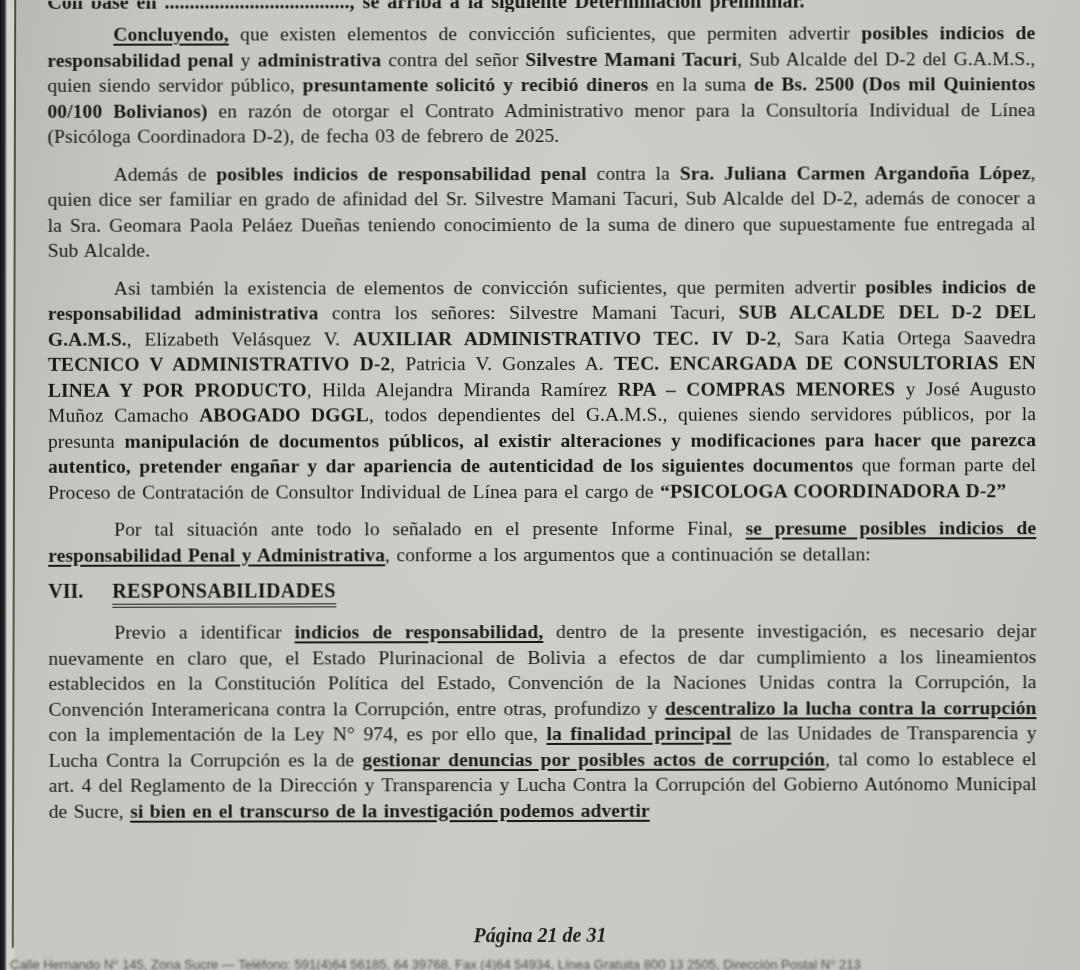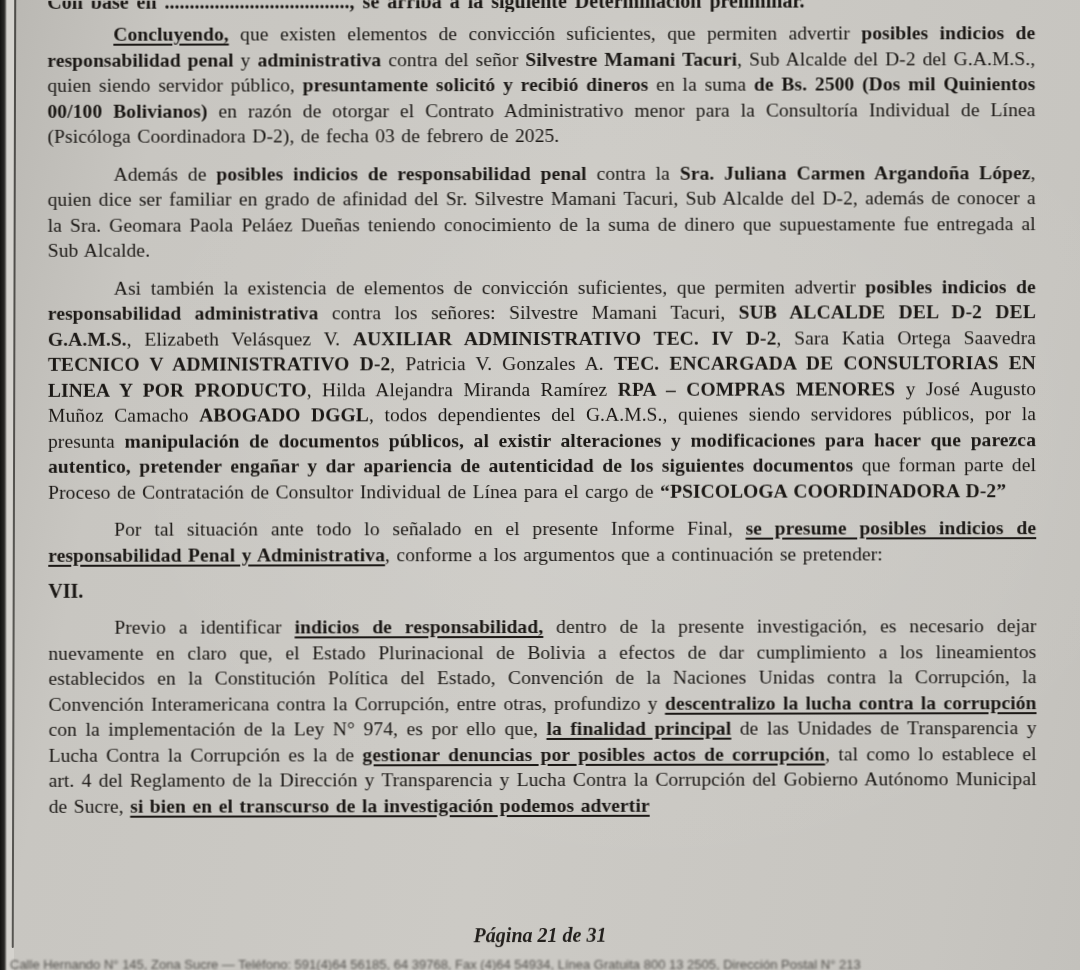--- a/index.html
+++ b/index.html
@@ -59,24 +59,25 @@
     <div class="clip-top">
       <span class="inner">Con base en ....................................., se arriba a la siguiente Determinación preliminar.</span>
     </div>
 
     <p class="body-par"><span class="seg-b seg-u">Concluyendo,</span><span> que existen elementos de convicción suficientes, que permiten advertir </span><span class="seg-b">posibles indicios de responsabilidad penal</span><span> y </span><span class="seg-b">administrativa</span><span> contra del señor </span><span class="seg-b">Silvestre Mamani Tacuri</span><span>, Sub Alcalde del D-2 del G.A.M.S., quien siendo servidor público, </span><span class="seg-b">presuntamente solicitó y recibió dineros</span><span> en la suma </span><span class="seg-b">de Bs. 2500 (Dos mil Quinientos 00/100 Bolivianos)</span><span> en razón de otorgar el Contrato Administrativo menor para la Consultoría Individual de Línea (Psicóloga Coordinadora D-2), de fecha 03 de febrero de 2025.</span></p>
 
     <p class="body-par"><span>Además de </span><span class="seg-b">posibles indicios de responsabilidad penal</span><span> contra la </span><span class="seg-b">Sra. Juliana Carmen Argandoña López</span><span>, quien dice ser familiar en grado de afinidad del Sr. Silvestre Mamani Tacuri, Sub Alcalde del D-2, además de conocer a la Sra. Geomara Paola Peláez Dueñas teniendo conocimiento de la suma de dinero que supuestamente fue entregada al Sub Alcalde.</span></p>
 
     <p class="body-par"><span>Asi también la existencia de elementos de convicción suficientes, que permiten advertir </span><span class="seg-b">posibles indicios de responsabilidad administrativa</span><span> contra los señores: Silvestre Mamani Tacuri, </span><span class="seg-b">SUB ALCALDE DEL D-2 DEL G.A.M.S.</span><span>, Elizabeth Velásquez V. </span><span class="seg-b">AUXILIAR ADMINISTRATIVO TEC. IV D-2</span><span>, Sara Katia Ortega Saavedra </span><span class="seg-b">TECNICO V ADMINISTRATIVO D-2</span><span>, Patricia V. Gonzales A. </span><span class="seg-b">TEC. ENCARGADA DE CONSULTORIAS EN LINEA Y POR PRODUCTO</span><span>, Hilda Alejandra Miranda Ramírez </span><span class="seg-b">RPA – COMPRAS MENORES</span><span> y José Augusto Muñoz Camacho </span><span class="seg-b">ABOGADO DGGL</span><span>, todos dependientes del G.A.M.S., quienes siendo servidores públicos, por la presunta </span><span class="seg-b">manipulación de documentos públicos, al existir alteraciones y modificaciones para hacer que parezca autentico, pretender engañar y dar apariencia de autenticidad de los siguientes documentos</span><span> que forman parte del Proceso de Contratación de Consultor Individual de Línea para el cargo de </span><span class="seg-b">“PSICOLOGA COORDINADORA D-2”</span></p>
 
-    <p class="body-par"><span>Por tal situación ante todo lo señalado en el presente Informe Final, </span><span class="seg-b seg-u">se presume posibles indicios de responsabilidad Penal y Administrativa</span><span>, conforme a los argumentos que a continuación se pretender:</span></p>
+    <p class="body-par"><span>Por tal situación ante todo lo señalado en el presente Informe Final, </span><span class="seg-b seg-u">se presume posibles indicios de responsabilidad Penal y Administrativa</span><span>, conforme a los argumentos que a continuación se detallan:</span></p>
 
     <div class="section">
       <span class="num">VII.</span>
+      <span class="title">RESPONSABILIDADES</span>
     </div>
 
     <p class="body-par"><span>Previo a identificar </span><span class="seg-b seg-u">indicios de responsabilidad,</span><span> dentro de la presente investigación, es necesario dejar nuevamente en claro que, el Estado Plurinacional de Bolivia a efectos de dar cumplimiento a los lineamientos establecidos en la Constitución Política del Estado, Convención de la Naciones Unidas contra la Corrupción, la Convención Interamericana contra la Corrupción, entre otras, profundizo y </span><span class="seg-b seg-u">descentralizo la lucha contra la corrupción</span><span> con la implementación de la Ley N° 974, es por ello que, </span><span class="seg-b seg-u">la finalidad principal</span><span> de las Unidades de Transparencia y Lucha Contra la Corrupción es la de </span><span class="seg-b seg-u">gestionar denuncias por posibles actos de corrupción</span><span>, tal como lo establece el art. 4 del Reglamento de la Dirección y Transparencia y Lucha Contra la Corrupción del Gobierno Autónomo Municipal de Sucre, </span><span class="seg-b seg-u">si bien en el transcurso de la investigación podemos advertir</span></p>
 
   </div>
 
   <div class="page-num">Página 21 de 31</div>
 
   <div class="address">Calle Hernando N° 145, Zona Sucre — Teléfono: 591(4)64 56185, 64 39768, Fax (4)64 54934, Línea Gratuita 800 13 2505, Dirección Postal N° 213</div>
 </div>

